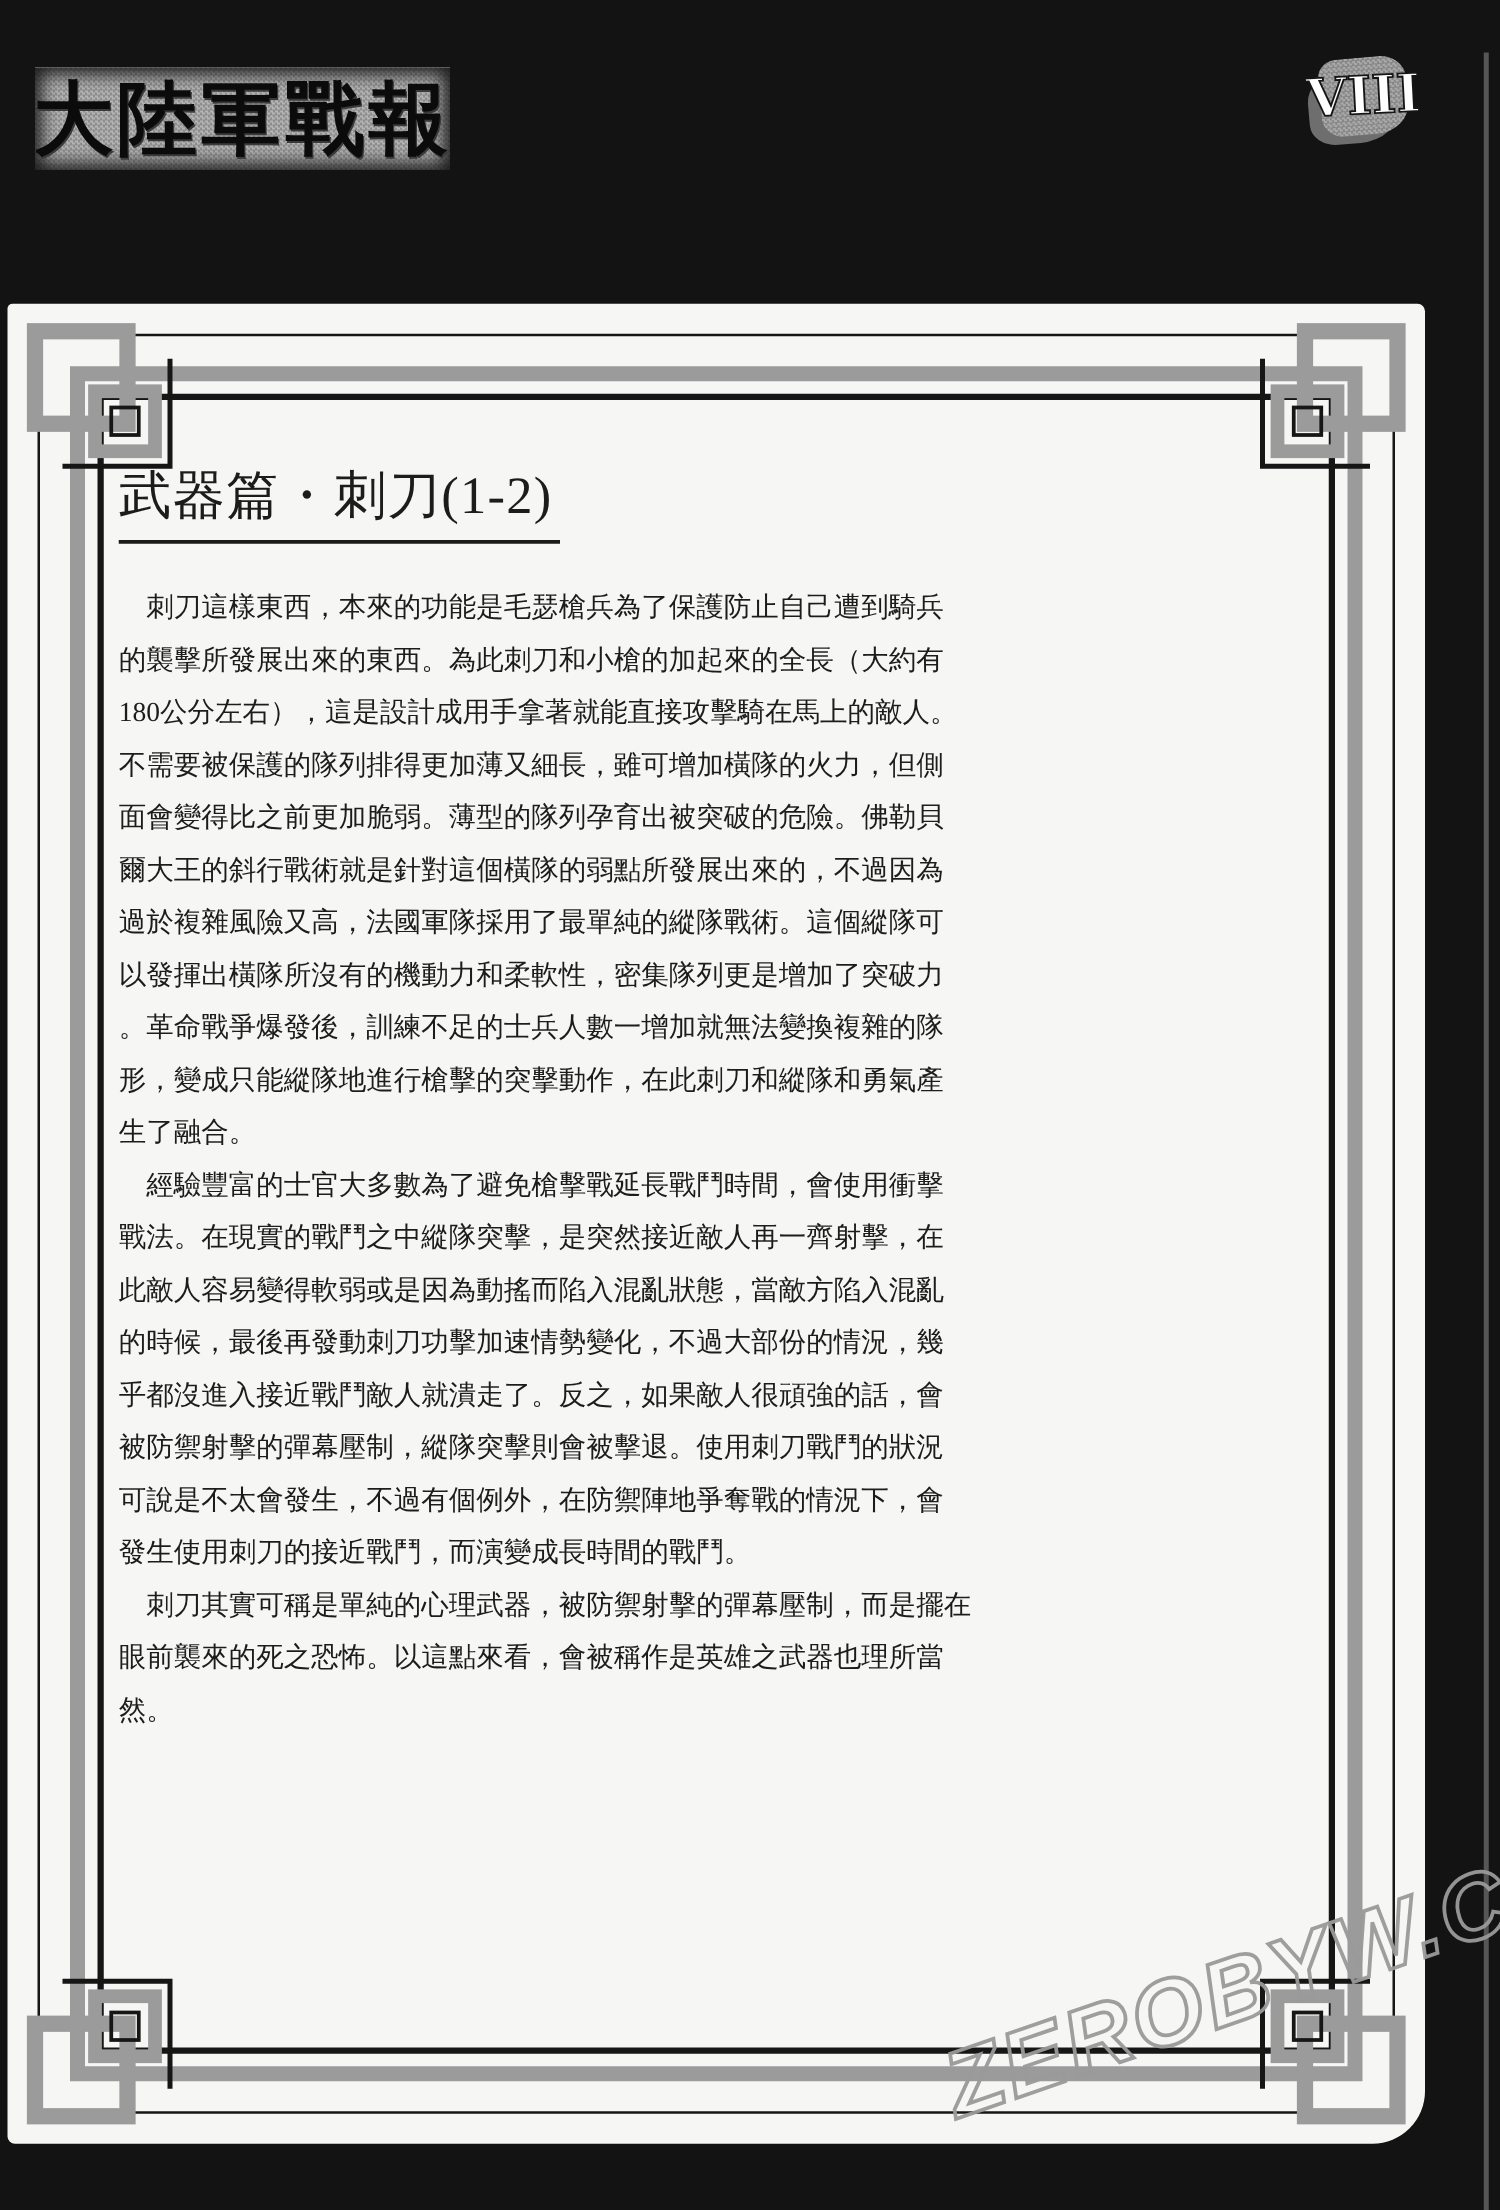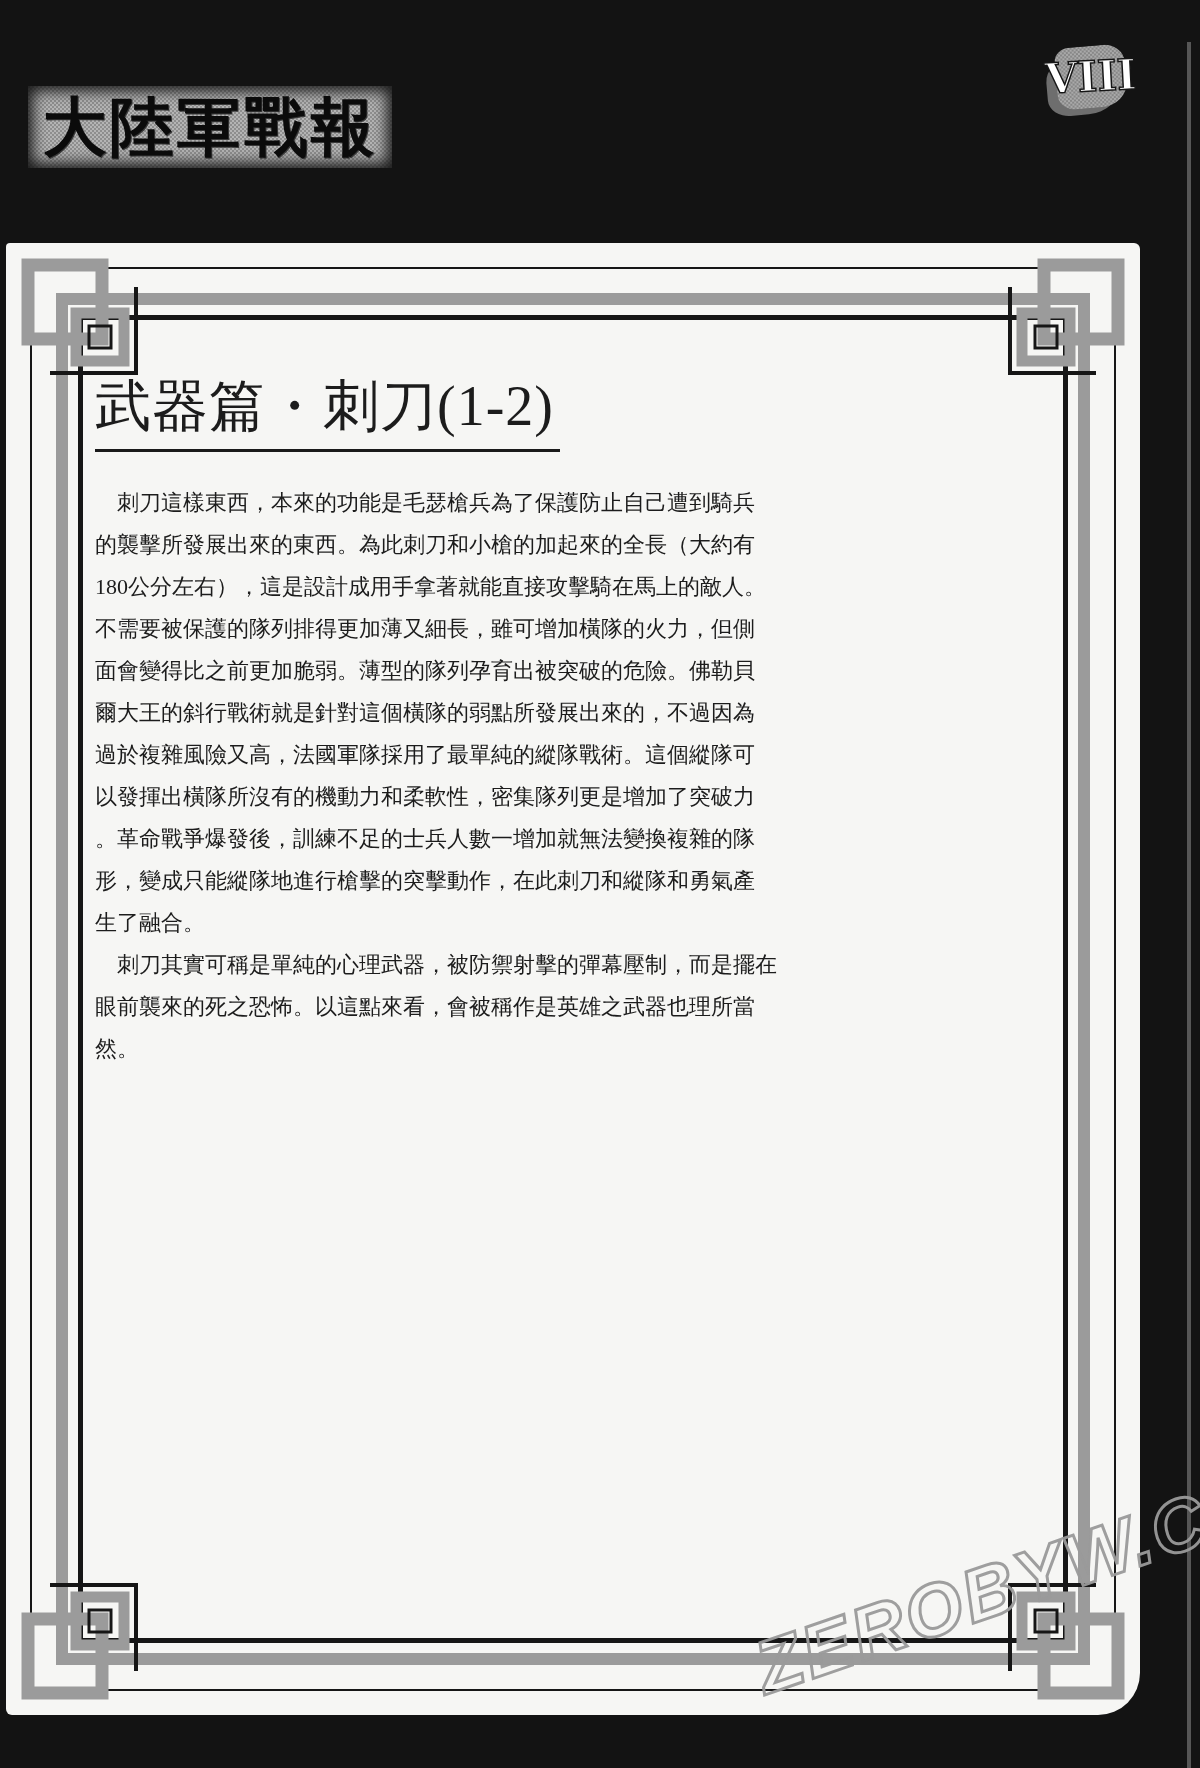--- a/index.html
+++ b/index.html
@@ -3,24 +3,24 @@
 <meta charset="utf-8">
 <style>
   html,body{margin:0;padding:0;background:#131313;}
   .stage{
     position:relative;width:1200px;height:1768px;background:#131313;
     overflow:hidden;font-family:"Liberation Serif","DejaVu Serif",serif;
   }
 
   
   .banner{
-    position:absolute;left:28px;top:54px;width:364px;height:82px;
+    position:absolute;left:28px;top:54px;width:332px;height:82px;
     background:repeating-conic-gradient(#b4b4b4 0% 25%, #8e8e8e 0% 50%) 0 0/4px 4px;
     box-shadow:inset 0 0 14px 5px #1a1a1a;
-    display:flex;align-items:center;justify-content:center;margin-top:32px;
+    display:flex;align-items:center;justify-content:center;
   }
   .banner span{
     font-family:"Liberation Sans",sans-serif;font-weight:900;
     font-size:64px;line-height:1;color:#0b0b0b;letter-spacing:3px;
     text-shadow:1px 1px 0 #3a3a3a;white-space:nowrap;
   }
 
   
   .page-num{
     position:absolute;left:1056px;top:46px;width:70px;height:62px;
@@ -53,21 +53,21 @@
   .knot{position:absolute;width:130px;height:130px;}
   .knot svg{display:block;width:130px;height:130px;}
   .knot.tl{left:6px;top:6px;}
   .knot.tr{right:6px;top:6px;transform:rotate(90deg);}
   .knot.br{right:6px;bottom:6px;transform:rotate(180deg);}
   .knot.bl{left:6px;bottom:6px;transform:rotate(270deg);}
 
   
   .content{position:absolute;left:89px;top:128px;width:930px;color:#1c1c1c;}
   .content h1{
-    margin:0 0 30px 0;font-size:56px;font-weight:normal;line-height:1.25;
+    margin:0 0 30px 0;font-size:42px;font-weight:normal;line-height:1.25;
     display:inline-block;border-bottom:3px solid #1a1a1a;padding:0 6px 8px 0;
     letter-spacing:1px;
   }
   .article-body p{
     margin:0;font-size:22px;line-height:42px;letter-spacing:0;
     white-space:pre-line;text-indent:1em;text-align:left;
   }
 
   
   .scan-line{
@@ -142,20 +142,28 @@
 的襲擊所發展出來的東西。為此刺刀和小槍的加起來的全長（大約有
 180公分左右），這是設計成用手拿著就能直接攻擊騎在馬上的敵人。
 不需要被保護的隊列排得更加薄又細長，雖可增加橫隊的火力，但側
 面會變得比之前更加脆弱。薄型的隊列孕育出被突破的危險。佛勒貝
 爾大王的斜行戰術就是針對這個橫隊的弱點所發展出來的，不過因為
 過於複雜風險又高，法國軍隊採用了最單純的縱隊戰術。這個縱隊可
 以發揮出橫隊所沒有的機動力和柔軟性，密集隊列更是增加了突破力
 。革命戰爭爆發後，訓練不足的士兵人數一增加就無法變換複雜的隊
 形，變成只能縱隊地進行槍擊的突擊動作，在此刺刀和縱隊和勇氣產
 生了融合。</p>
+          <p>經驗豐富的士官大多數為了避免槍擊戰延長戰鬥時間，會使用衝擊
+戰法。在現實的戰鬥之中縱隊突擊，是突然接近敵人再一齊射擊，在
+此敵人容易變得軟弱或是因為動搖而陷入混亂狀態，當敵方陷入混亂
+的時候，最後再發動刺刀功擊加速情勢變化，不過大部份的情況，幾
+乎都沒進入接近戰鬥敵人就潰走了。反之，如果敵人很頑強的話，會
+被防禦射擊的彈幕壓制，縱隊突擊則會被擊退。使用刺刀戰鬥的狀況
+可說是不太會發生，不過有個例外，在防禦陣地爭奪戰的情況下，會
+發生使用刺刀的接近戰鬥，而演變成長時間的戰鬥。</p>
           <p>刺刀其實可稱是單純的心理武器，被防禦射擊的彈幕壓制，而是擺在
 眼前襲來的死之恐怖。以這點來看，會被稱作是英雄之武器也理所當
 然。</p>
         </div>
     </div>
   </div>
 
   <div class="scan-line"></div>
 
   <div class="watermark">ZEROBYW.COM</div>

